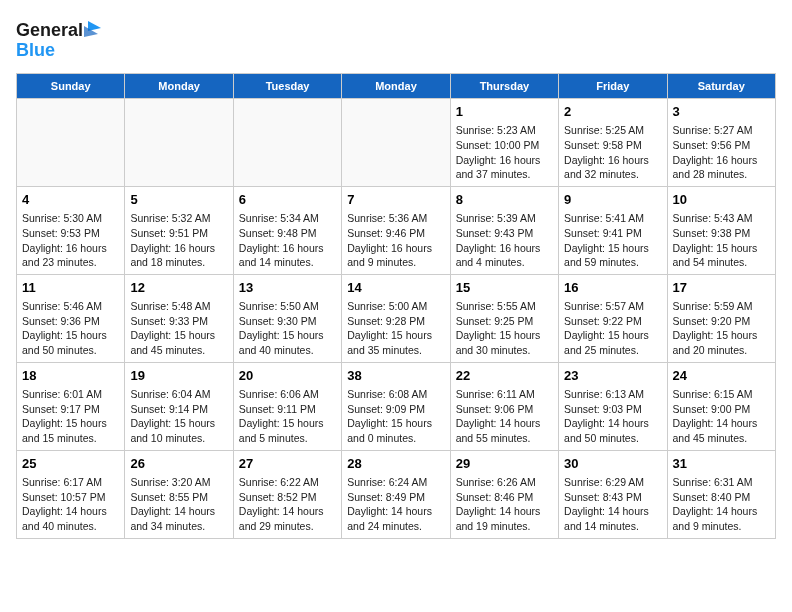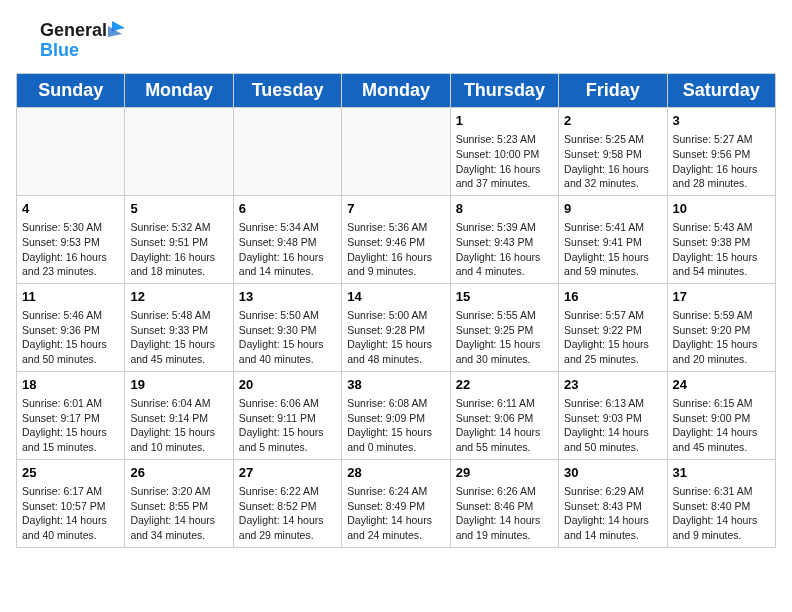--- a/index.html
+++ b/index.html
@@ -13,21 +13,20 @@
     .header-area {
       display: flex;
       justify-content: space-between;
       align-items: flex-start;
       margin-bottom: 12px;
     }
     .logo {
       display: flex;
       align-items: flex-end;
       gap: 4px;
-      margin-left: 24px;
     }
     .title-area {
       text-align: right;
     }
     .main-title {
       font-size: 36px;
       font-weight: bold;
       color: #1a1a1a;
     }
     .subtitle {
@@ -35,21 +34,21 @@
       color: #444;
     }
     table {
       width: 100%;
       border-collapse: collapse;
       table-layout: fixed;
     }
     th {
       background-color: #1565c0;
       color: #fff;
-      font-size: 18px;
+      font-size: 11px;
       font-weight: bold;
       padding: 6px 4px;
       text-align: center;
       border: 1px solid #ccc;
     }
     td {
       border: 1px solid #ccc;
       vertical-align: top;
       padding: 4px 5px;
       font-size: 10.5px;
@@ -202,21 +201,21 @@
           <div class="cell-text">Sunrise: 5:50 AM</div>
           <div class="cell-text">Sunset: 9:30 PM</div>
           <div class="cell-text">Daylight: 15 hours</div>
           <div class="cell-text">and 40 minutes.</div>
         </td>
         <td class="filled">
           <span class="day-number">14</span>
           <div class="cell-text">Sunrise: 5:00 AM</div>
           <div class="cell-text">Sunset: 9:28 PM</div>
           <div class="cell-text">Daylight: 15 hours</div>
-          <div class="cell-text">and 48 minutes.</div>
+          <div class="cell-text">and 35 minutes.</div>
         </td>
         <td class="filled">
           <span class="day-number">15</span>
           <div class="cell-text">Sunrise: 5:55 AM</div>
           <div class="cell-text">Sunset: 9:25 PM</div>
           <div class="cell-text">Daylight: 15 hours</div>
           <div class="cell-text">and 30 minutes.</div>
         </td>
         <td class="filled">
           <span class="day-number">16</span>

